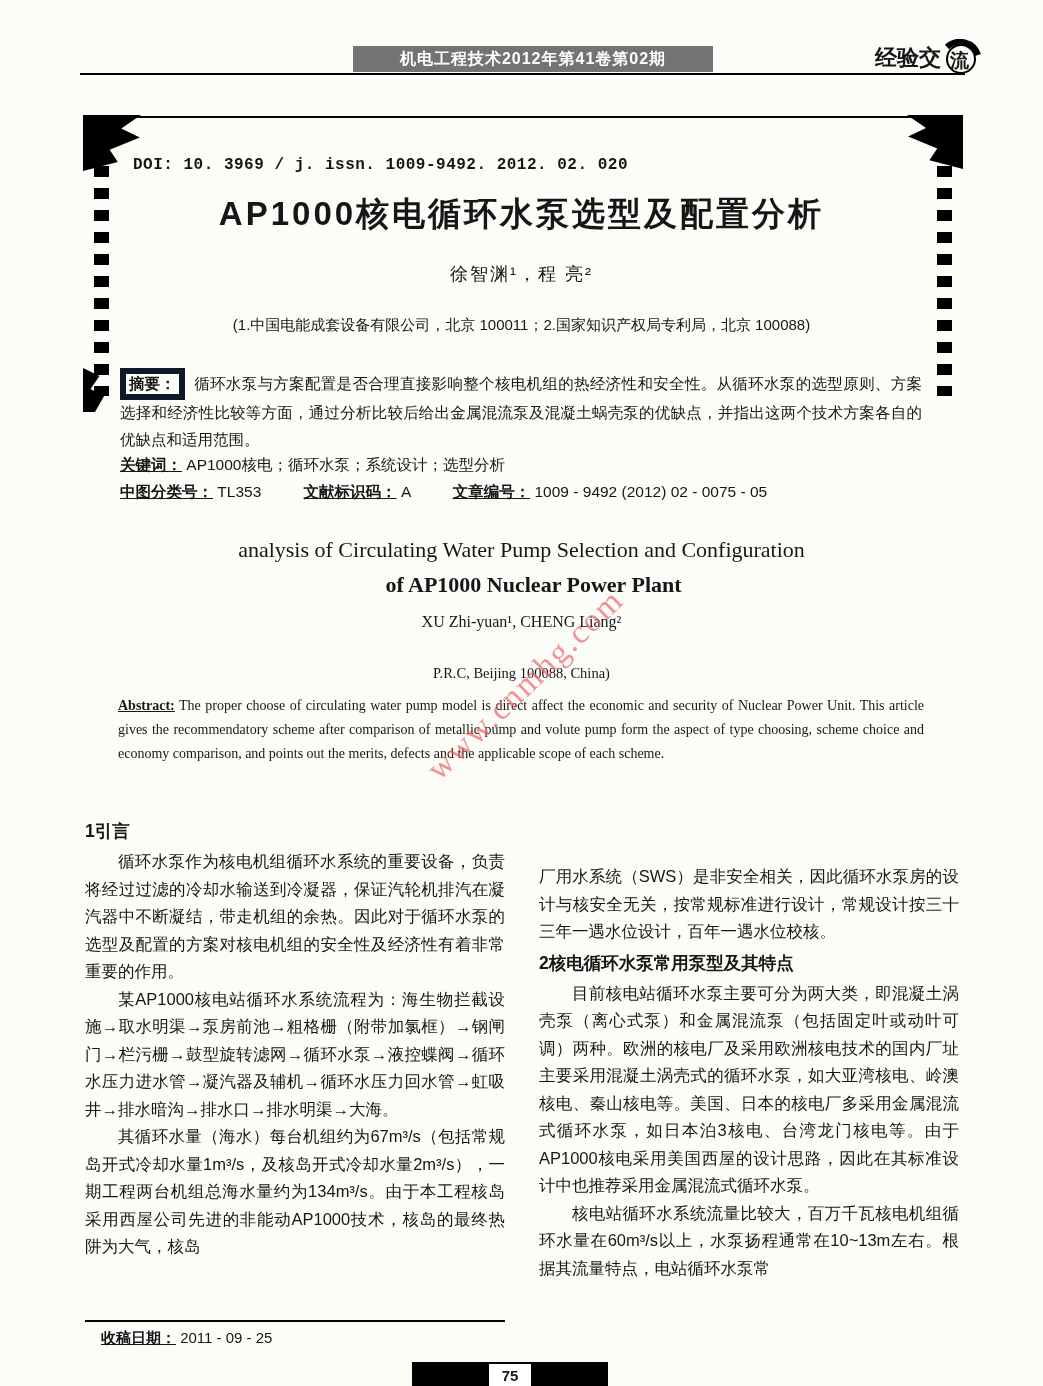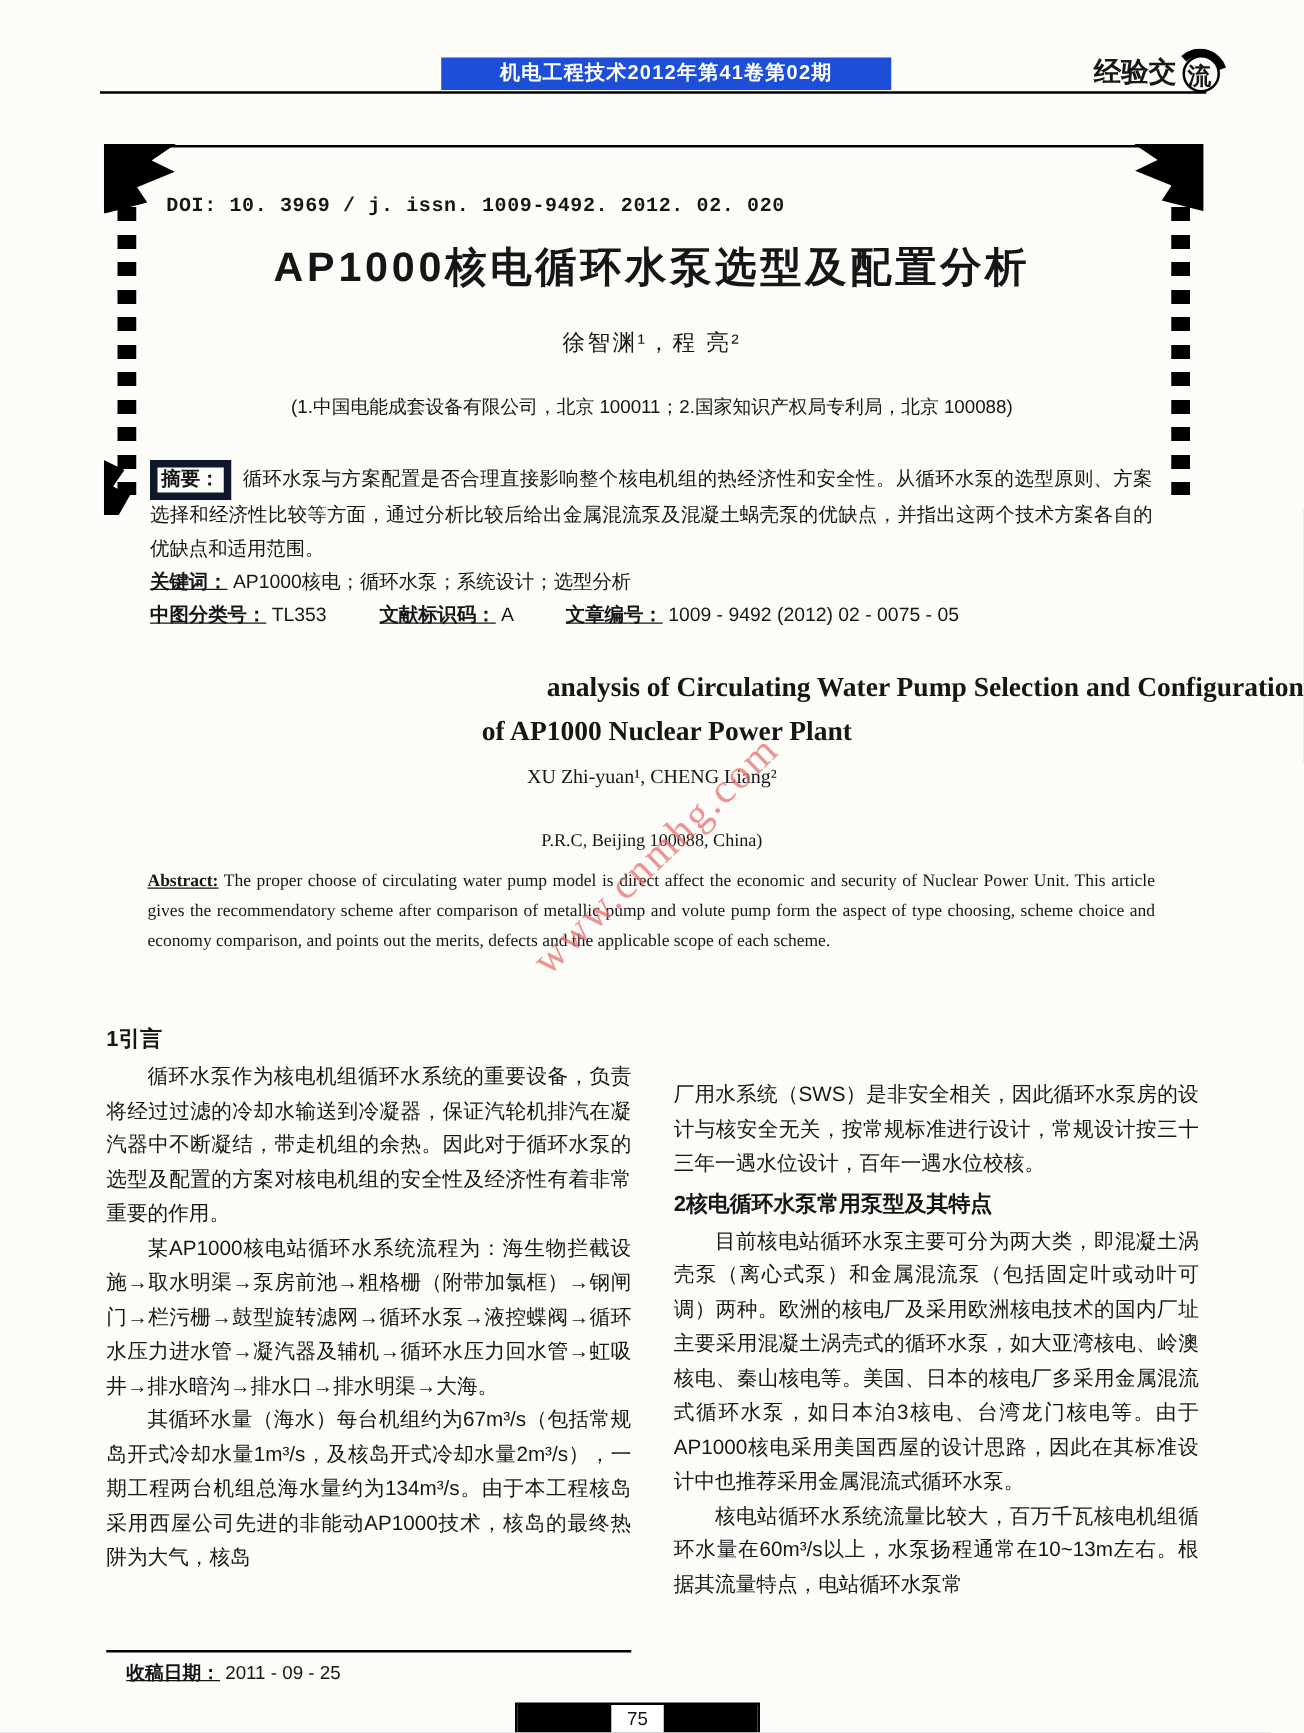--- a/index.html
+++ b/index.html
@@ -6,21 +6,21 @@
   html,body { margin:0; padding:0; background:#d8d8d8; }
   .page {
     position:relative; width:1043px; height:1386px; margin:0 auto;
     background:#fcfcf9; color:#161616; overflow:hidden;
     font-family:"Liberation Sans","DejaVu Sans",sans-serif;
   }
 
   
   .header-bar {
     position:absolute; left:353px; top:46px; width:360px; height:26px;
-    background:#1d4ed8; color:#fff; text-align:center; line-height:26px;
+    background:#737373; color:#fff; text-align:center; line-height:26px;
     font-size:16px; font-weight:bold; letter-spacing:1px;
   }
   .column-label {
     position:absolute; right:62px; top:38px; height:40px;
     display:flex; align-items:center; gap:2px;
     font-size:22px; font-weight:bold;
   }
   .liu-wrap { position:relative; width:38px; height:38px; display:inline-block; }
   .liu-wrap svg { position:absolute; left:0; top:0; }
   .liu-char {
@@ -55,22 +55,22 @@
     font-size:15.5px; line-height:26.5px; text-align:justify; }
   .label-box { display:inline-block; border:6px solid #0f172a; padding:0 3px; margin-right:5px;
     font-weight:bold; line-height:20px; }
   .kw-line  { position:absolute; left:120px; top:455px; width:802px; font-size:15.5px; }
   .clc-line { position:absolute; left:120px; top:482px; width:802px; font-size:15.5px; }
   .clc-line .pair { margin-right:38px; }
   .b { font-weight:bold;text-decoration:underline; }
 
   
   .en { font-family:"Liberation Serif","DejaVu Serif",serif; }
-  .en-title1 { position:absolute; left:0; right:0; top:537px; text-align:right;
-    font-size:22px; font-weight:bold; }
+  .en-title1 { position:absolute; left:0; right:0; top:537px; text-align:center;
+    font-size:22px; font-weight:normal; }
   .en-title2 { position:absolute; left:0; right:0; top:572px; text-align:center;
     font-size:22px; font-weight:bold;padding-left:24px; }
   .en-authors { position:absolute; left:0; right:0; top:613px; text-align:center; font-size:16px; }
   .en-affil1 { position:absolute; left:0; right:0; top:641px; text-align:center; font-size:14.5px; }
   .en-affil2 { position:absolute; left:0; right:0; top:665px; text-align:center; font-size:14.5px; }
   .en-abstract { position:absolute; left:118px; top:694px; width:806px;
     font-size:14px; line-height:24px; text-align:justify; }
   .en-kw { position:absolute; left:118px; top:769px; width:806px; font-size:14px; }
 
   
@@ -82,21 +82,21 @@
   .col p { margin:0; text-indent:2em; }
   .col p.noindent { text-indent:0;margin-top:47px; }
 
   
   .received { position:absolute; left:85px; top:1320px; width:420px;
     border-top:2px solid #000; padding:7px 0 0 16px; font-size:15px; }
   .page-num-box { position:absolute; left:412px; top:1362px; width:196px; height:26px;
     border:2px solid #000; display:flex; background:#fff; }
   .pn-block { flex:1; background:#000; }
   .pn-num { width:42px; display:flex; align-items:center; justify-content:center;
-    font-size:15px; font-weight:normal; }
+    font-size:15px; font-weight:bold; }
 
   
   .watermark { position:absolute; left:396px; top:666px; white-space:nowrap;
     transform:rotate(-44deg); transform-origin:center;
     font-family:"Liberation Serif","DejaVu Serif",serif;
     font-size:33px; letter-spacing:2px; color:rgba(233,106,106,0.72); }
 </style>
 </head>
 <body>
 

